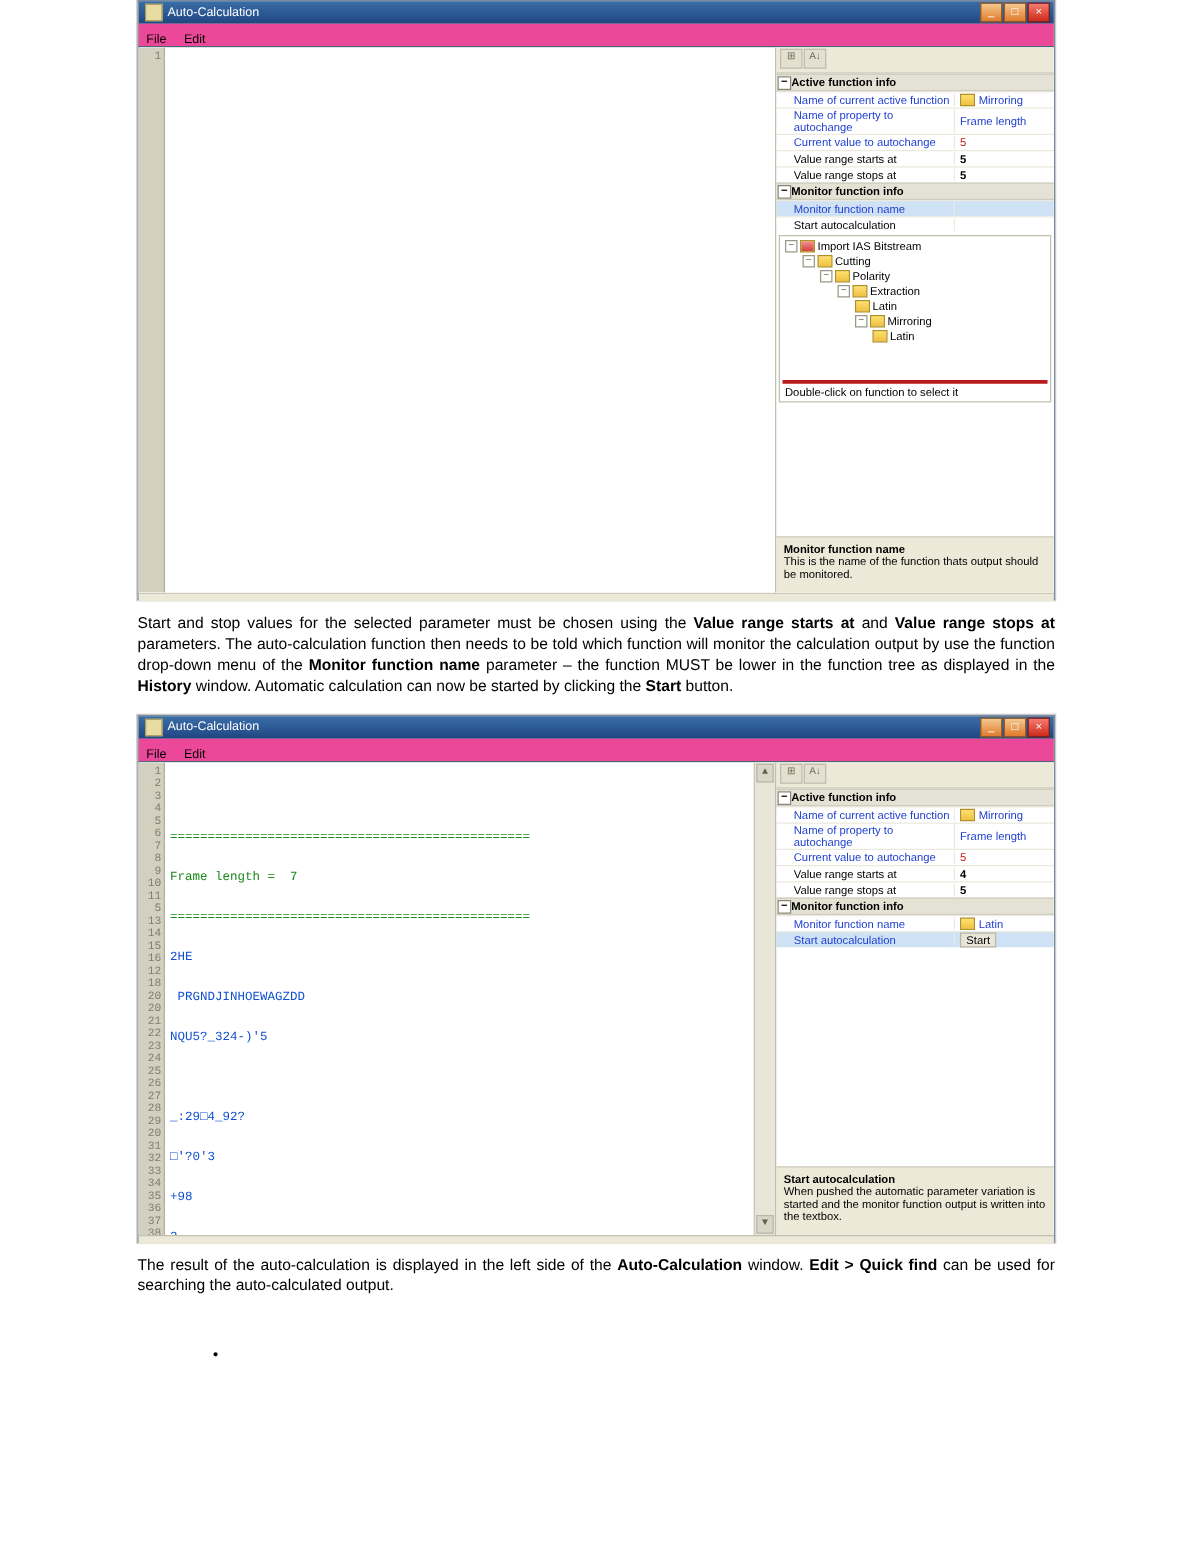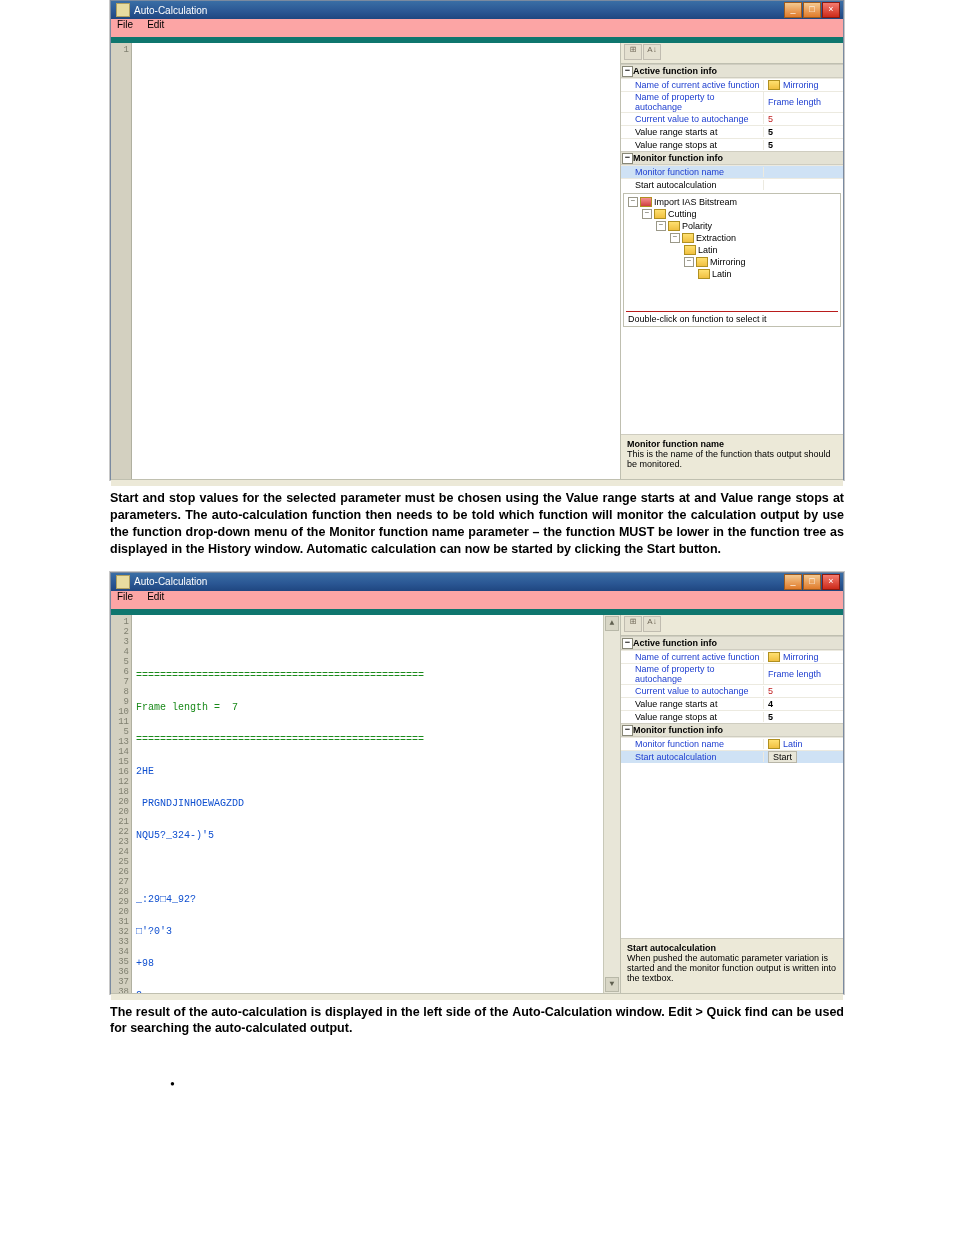--- a/index.html
+++ b/index.html
@@ -7,21 +7,20 @@
     padding: 0 110px;
     background: #fff;
     font-family: Verdana, Arial, sans-serif;
     font-size: 12.5px;
     color: #000;
   }
   .para {
     margin: 6px 0 14px;
     text-align: justify;
     line-height: 1.35;
-    font-weight: bold;
   }
   .bullet {
     margin: 40px 0 0 60px;
     font-family: serif;
     font-size: 14px;
   }
 
   
   .win {
     position: relative;
@@ -54,27 +53,27 @@
     width: 16px; height: 14px;
     background: linear-gradient(#f4c990,#e07a2a);
     border: 1px solid #9a5a20;
     font-size: 9px; line-height: 12px; text-align: center;
     color: #fff;
   }
   .wbtn.close { background: linear-gradient(#f57b6f,#cc2a1a); border-color: #8a1a10; }
   .menubar {
     height: 18px;
     padding: 0 6px;
-    background: #fca5a5;
+    background: #ec4899;
     font-size: 10px;
     font-family: Tahoma, Arial, sans-serif;
     display: flex;
-    align-items: flex-start;
+    align-items: flex-end;
     gap: 14px;
-    border-bottom: 6px solid #0f766e;
+    border-bottom: 1px solid #0f766e;
   }
 
   .clientarea {
     position: relative;
     display: flex;
     height: calc(100% - 36px - 6px);
     background: #fff;
   }
   .statusbar {
     height: 6px;
@@ -197,21 +196,21 @@
   }
   .treeline { display: flex; align-items: center; height: 12px; padding-left: 4px; gap: 2px; }
   .tw2 {
     width: 8px; height: 8px; border: 1px solid #9a9888; background: #fff;
     font-size: 8px; line-height: 6px; text-align: center; color: #606050;
   }
   .treehint {
     position: absolute;
     bottom: 2px; left: 2px; right: 2px;
     font-size: 9px;
-    border-top: 1px solid #b91c1c;
+    border-top: 3px solid #b91c1c;
     padding: 2px 0 0 2px;
   }
 
   .descbox {
     border-top: 1px solid #cfcdc0;
     background: #ece9d8;
     font-size: 9px;
     font-family: Tahoma, Arial, sans-serif;
     padding: 4px 6px 10px;
     margin-top: auto;

